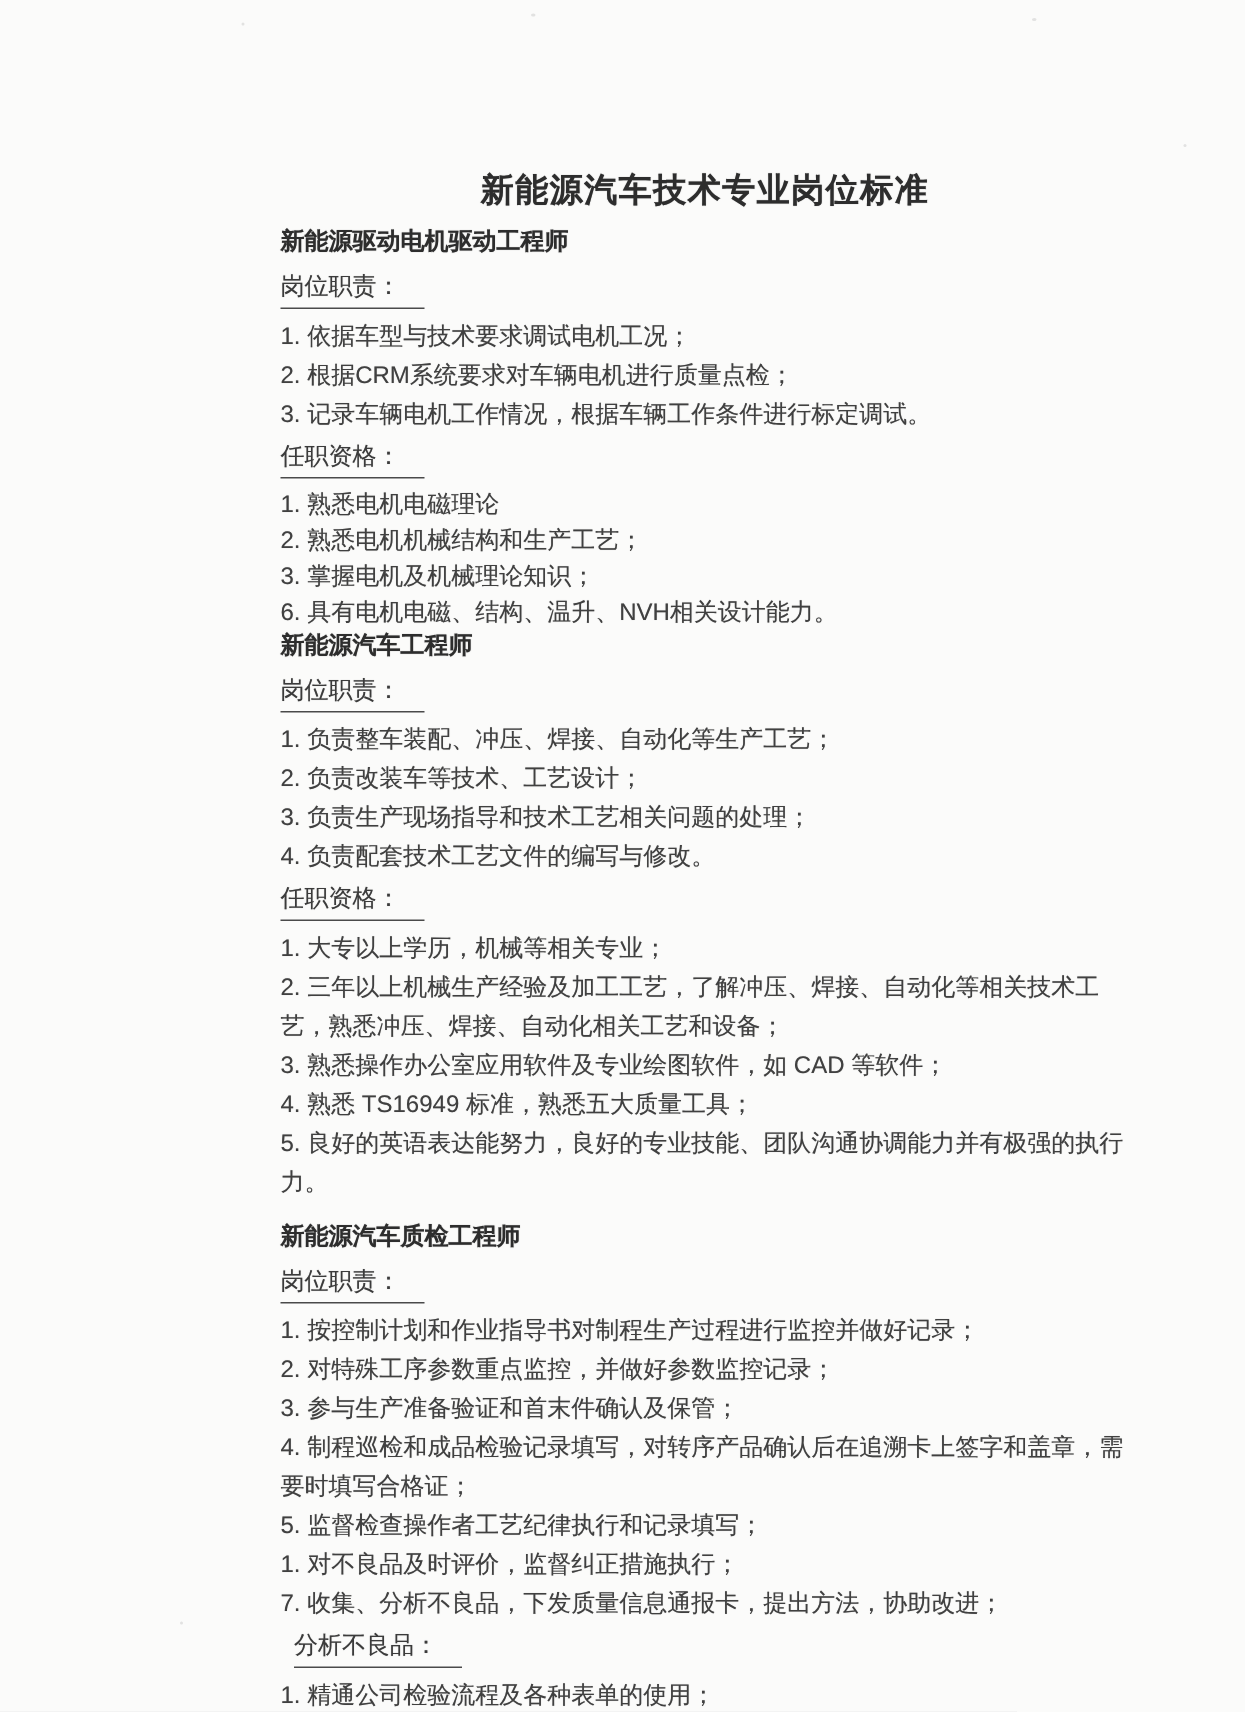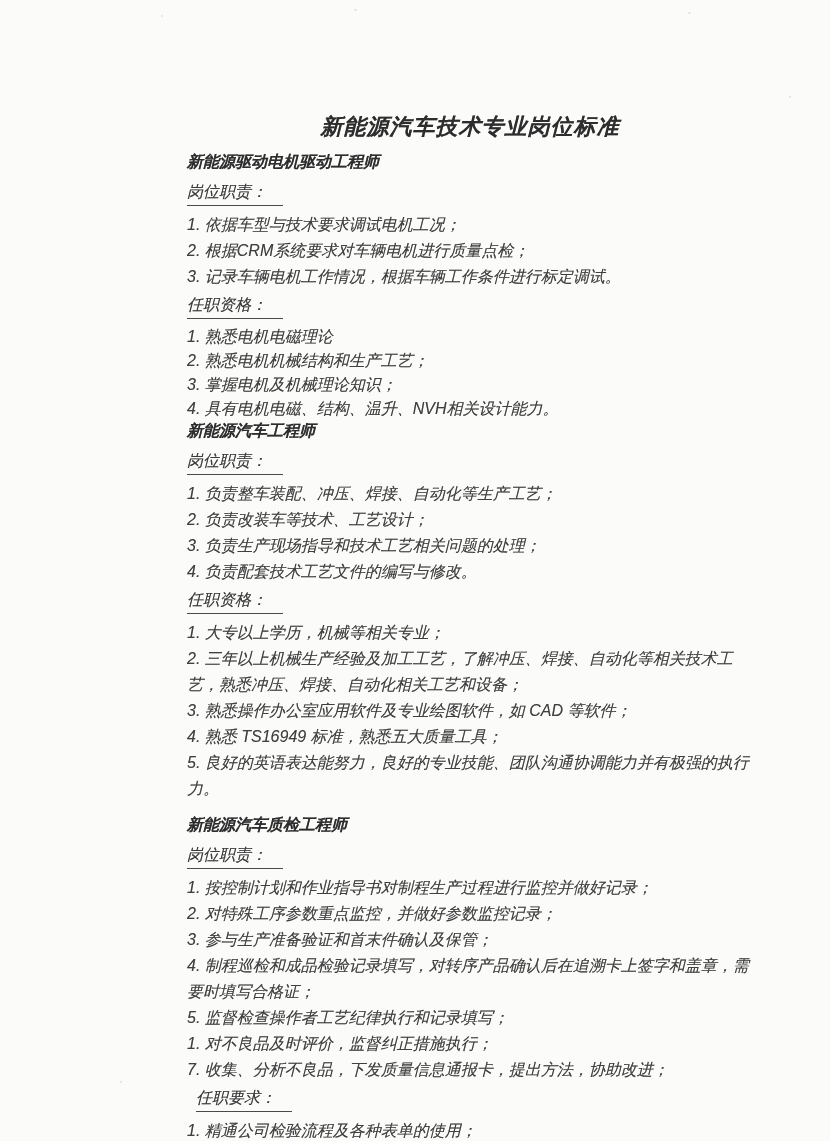--- a/index.html
+++ b/index.html
@@ -6,21 +6,20 @@
   body {
     font-family: "Liberation Sans", "DejaVu Sans", sans-serif;
     background:#e8e8e8;
   }
   .page {
     position:relative;
     width:830px; height:1141px;
     background:#fbfbfa;
     overflow:hidden;
     color:#3f3f3f;
-    font-style:italic;
   }
   
   .speck { position:absolute; background:#8a8a8a; border-radius:50%; opacity:.22; }
 
   .doc-title {
     position:absolute;
     left:187px; top:112px; width:566px;
     text-align:center;
     font-size:22px; font-weight:700;
     color:#2d2d2d;
@@ -83,21 +82,21 @@
       <span class="block-label">岗位职责：</span>
       <p class="item">1. 依据车型与技术要求调试电机工况；</p>
       <p class="item">2. 根据CRM系统要求对车辆电机进行质量点检；</p>
       <p class="item">3. 记录车辆电机工作情况，根据车辆工作条件进行标定调试。</p>
     </div>
     <div class="block tight">
       <span class="block-label">任职资格：</span>
       <p class="item">1. 熟悉电机电磁理论</p>
       <p class="item">2. 熟悉电机机械结构和生产工艺；</p>
       <p class="item">3. 掌握电机及机械理论知识；</p>
-      <p class="item">4. 具有电机电磁、结构、温升、NVH相关设计能力。</p>
+      <p class="item">6. 具有电机电磁、结构、温升、NVH相关设计能力。</p>
     </div>
   </div>
 
   <div class="section sec-2">
     <div class="sec-heading">新能源汽车工程师</div>
     <div class="block">
       <span class="block-label">岗位职责：</span>
       <p class="item">1. 负责整车装配、冲压、焊接、自动化等生产工艺；</p>
       <p class="item">2. 负责改装车等技术、工艺设计；</p>
       <p class="item">3. 负责生产现场指导和技术工艺相关问题的处理；</p>
@@ -119,18 +118,18 @@
       <span class="block-label">岗位职责：</span>
       <p class="item">1. 按控制计划和作业指导书对制程生产过程进行监控并做好记录；</p>
       <p class="item">2. 对特殊工序参数重点监控，并做好参数监控记录；</p>
       <p class="item">3. 参与生产准备验证和首末件确认及保管；</p>
       <p class="item">4. 制程巡检和成品检验记录填写，对转序产品确认后在追溯卡上签字和盖章，需要时填写合格证；</p>
       <p class="item">5. 监督检查操作者工艺纪律执行和记录填写；</p>
       <p class="item">1. 对不良品及时评价，监督纠正措施执行；</p>
       <p class="item">7. 收集、分析不良品，下发质量信息通报卡，提出方法，协助改进；</p>
     </div>
     <div class="block">
-      <span class="block-label indent">任职要求：</span>
+      <span class="block-label indent">分析不良品：</span>
       <p class="item">1. 精通公司检验流程及各种表单的使用；</p>
     </div>
   </div>
 
 </div>
 
 </body></html>

